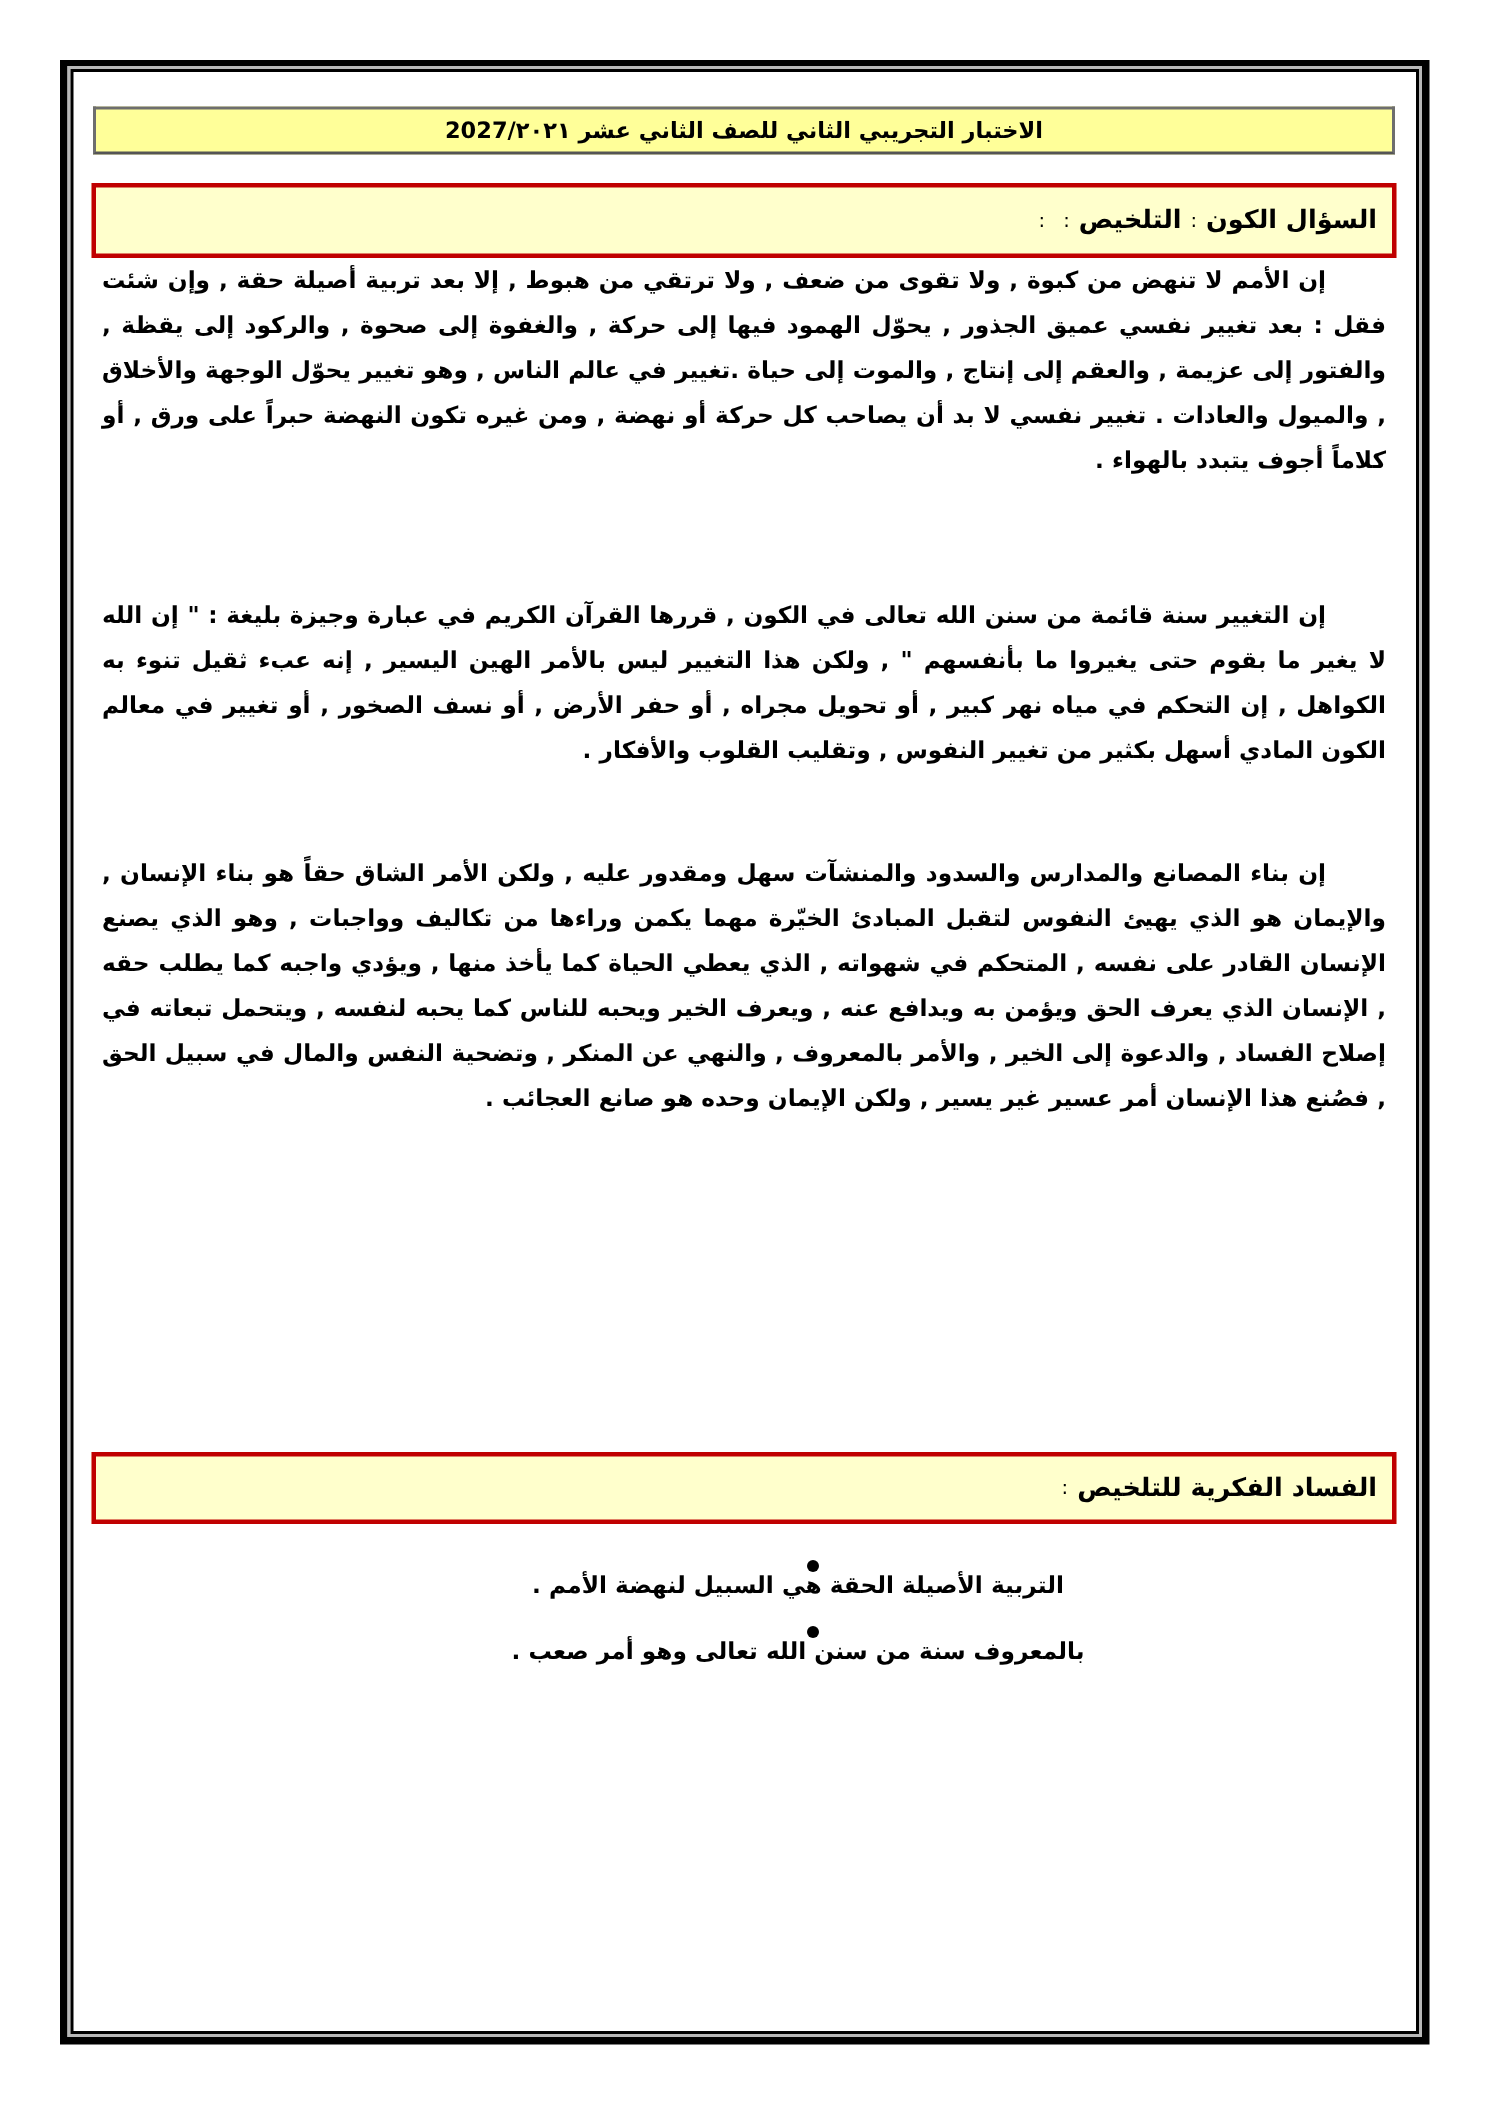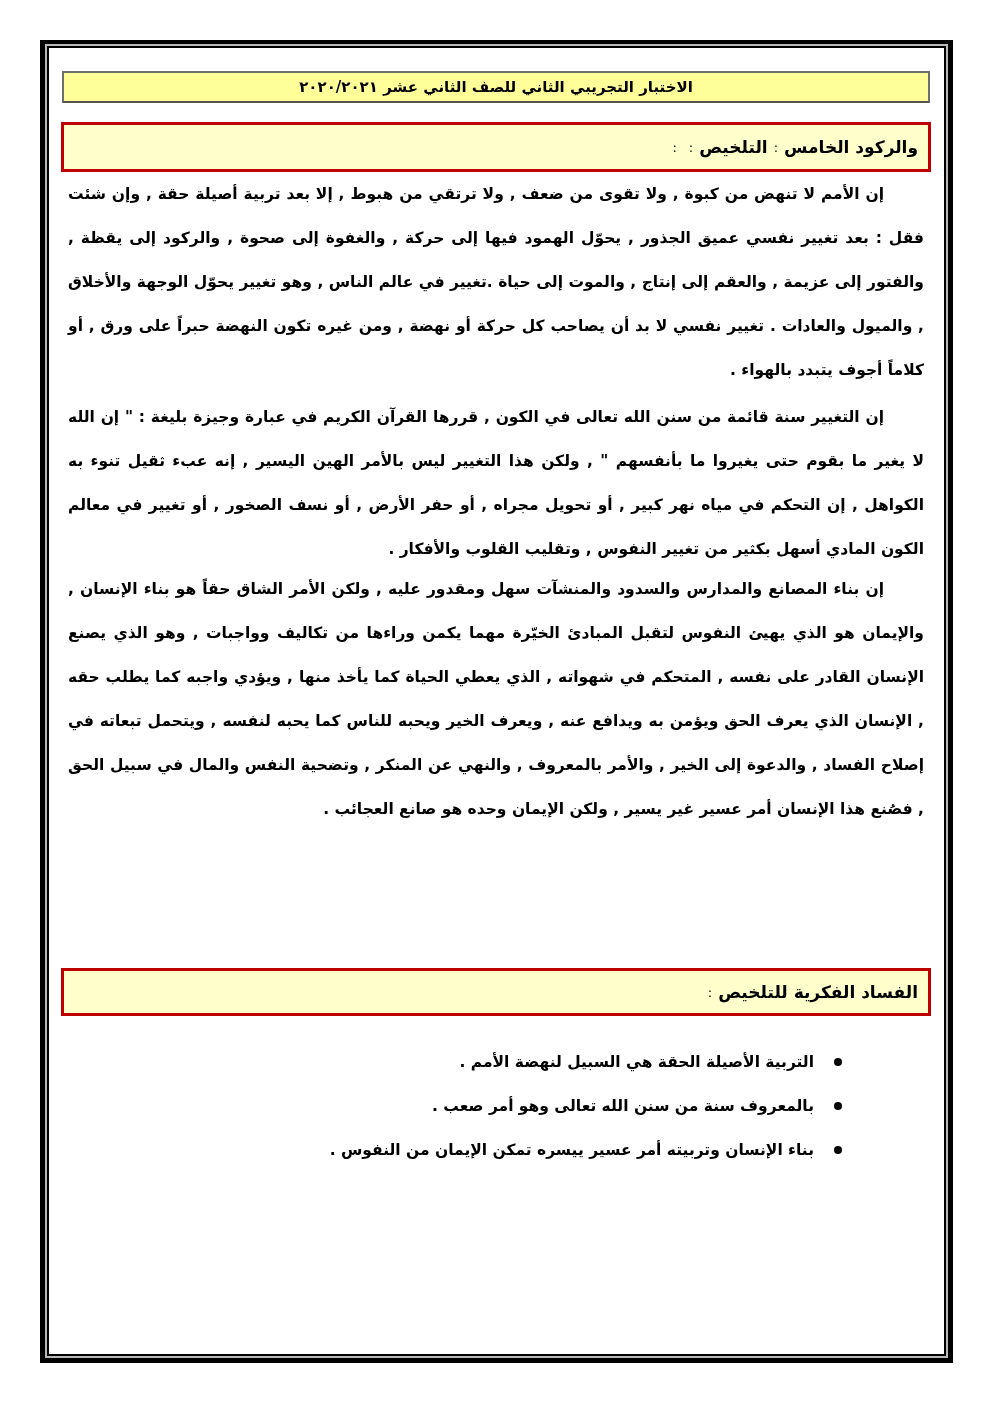--- a/index.html
+++ b/index.html
@@ -81,21 +81,21 @@
 
     .passage {
       position: absolute;
       left: 68px;
       width: 856px;
       direction: rtl;
       text-align: justify;
       text-align-last: right;
       font-weight: bold;
       font-size: 15.5px;
-      line-height: 44px;
+      line-height: 30px;
       margin: 0;
     }
     .passage .indent {
       display: inline-block;
       width: 40px;
     }
     #para-1 { top: 172px; }
     #para-2 { top: 395px; }
     #para-3 { top: 567px; }
 
@@ -108,45 +108,46 @@
       padding: 0;
       list-style: none;
       direction: rtl;
     }
     .ideas-list li {
       display: flex;
       align-items: center;
       height: 44px;
       font-weight: bold;
       font-size: 15.5px;
+      flex-direction: column;
     }
     .bullet {
       display: inline-block;
       width: 8px;
       height: 8px;
       border-radius: 50%;
       background: #000;
       margin-left: 20px;
       flex: none;
     }
   </style>
 </head>
 <body>
 
 <div class="page-frame-outer">
   <div class="page-frame-gap"></div>
   <div class="page-frame-inner"></div>
 </div>
 
 <div class="title-box">
-  <span>الاختبار التجريبي الثاني للصف الثاني عشر ٢٠٢٠/٢٠٢١</span>
+  <span>الاختبار التجريبي الثاني للصف الثاني عشر 2027/٢٠٢١</span>
 </div>
 
 <div class="heading-box" id="q-heading">
-  <span class="strong">والركود الخامس</span>
+  <span class="strong">السؤال الكون</span>
   <span class="sep">:</span>
   <span class="strong">التلخيص</span>
   <span class="sep">:</span>
   <span class="sep">:</span>
 </div>
 
 <p class="passage" id="para-1"><span class="indent"></span><span>إن الأمم لا تنهض من كبوة , ولا تقوى من ضعف , ولا ترتقي من هبوط , إلا بعد تربية أصيلة حقة , وإن شئت فقل : بعد تغيير نفسي عميق الجذور , يحوّل الهمود فيها إلى حركة , والغفوة إلى صحوة , والركود إلى يقظة , والفتور إلى عزيمة , والعقم إلى إنتاج , والموت إلى حياة .تغيير في عالم الناس , وهو تغيير يحوّل الوجهة والأخلاق , والميول والعادات . تغيير نفسي لا بد أن يصاحب كل حركة أو نهضة , ومن غيره تكون النهضة حبراً على ورق , أو كلاماً أجوف يتبدد بالهواء .</span></p>
 
 <p class="passage" id="para-2"><span class="indent"></span><span>إن التغيير سنة قائمة من سنن الله تعالى في الكون , قررها القرآن الكريم في عبارة وجيزة بليغة : " إن الله لا يغير ما بقوم حتى يغيروا ما بأنفسهم " , ولكن هذا التغيير ليس بالأمر الهين اليسير , إنه عبء ثقيل تنوء به الكواهل , إن التحكم في مياه نهر كبير , أو تحويل مجراه , أو حفر الأرض , أو نسف الصخور , أو تغيير في معالم الكون المادي أسهل بكثير من تغيير النفوس , وتقليب القلوب والأفكار .</span></p>
 
@@ -159,17 +160,13 @@
 
 <ul class="ideas-list">
   <li>
     <span class="bullet"></span>
     <span>التربية الأصيلة الحقة هي السبيل لنهضة الأمم .</span>
   </li>
   <li>
     <span class="bullet"></span>
     <span>بالمعروف سنة من سنن الله تعالى وهو أمر صعب .</span>
   </li>
-  <li>
-    <span class="bullet"></span>
-    <span>بناء الإنسان وتربيته أمر عسير ييسره تمكن الإيمان من النفوس .</span>
-  </li>
 </ul>
 
 </body></html>

